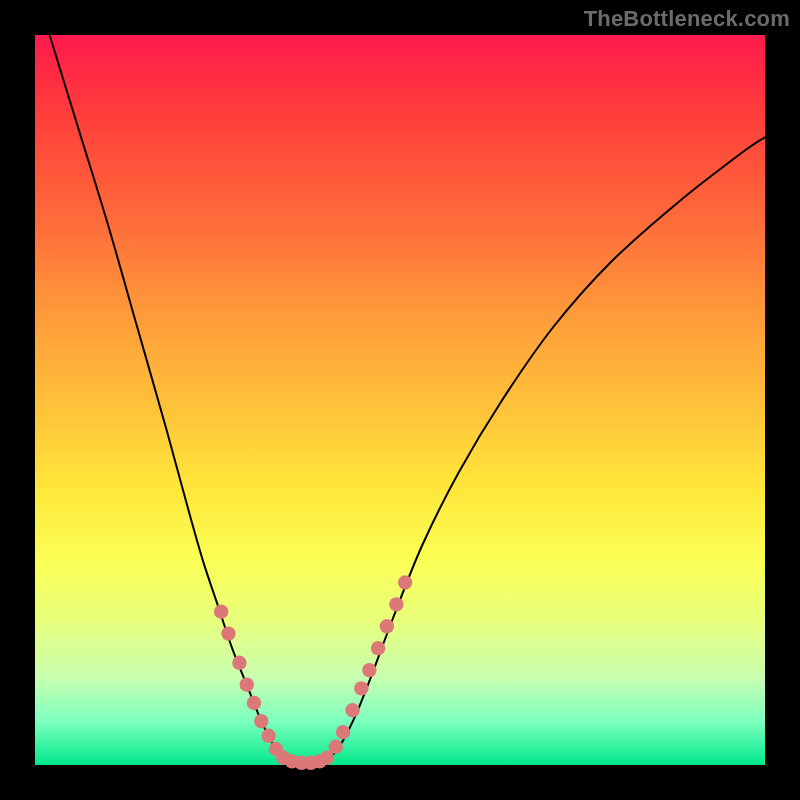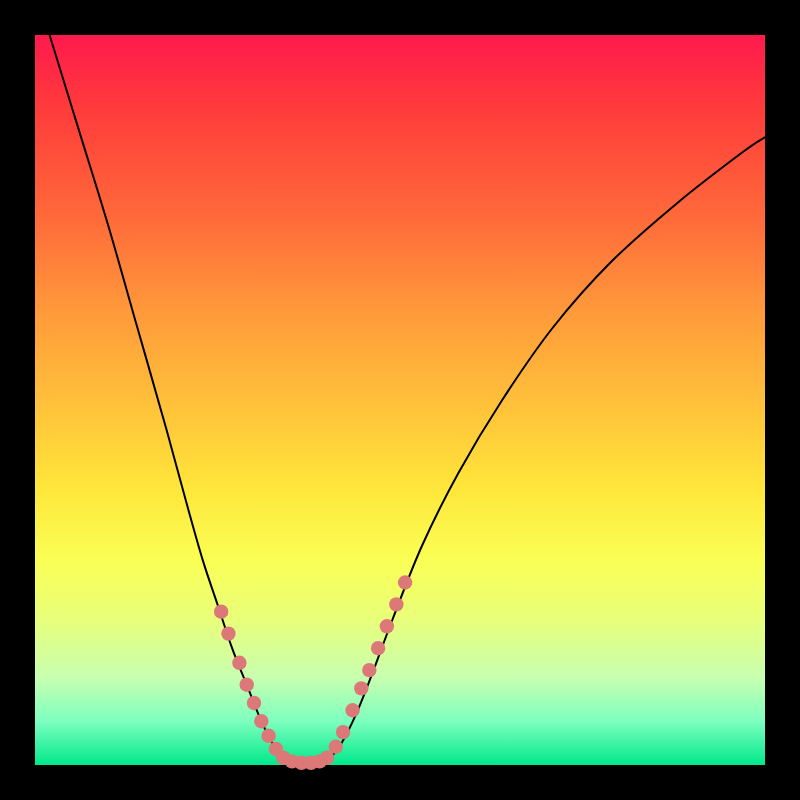--- a/index.html
+++ b/index.html
@@ -76,13 +76,14 @@
           <circle cx="317.55" cy="675.25" r="7.2" class="dot"></circle>
           <circle cx="326.31" cy="653.35" r="7.2" class="dot"></circle>
           <circle cx="334.34" cy="635.1" r="7.2" class="dot"></circle>
           <circle cx="343.09999999999997" cy="613.2" r="7.2" class="dot"></circle>
           <circle cx="351.86" cy="591.3" r="7.2" class="dot"></circle>
           <circle cx="361.35" cy="569.4" r="7.2" class="dot"></circle>
           <circle cx="370.11" cy="547.5" r="7.2" class="dot"></circle>
         </g>
     </svg>
   </div>
+  <div class="watermark">TheBottleneck.com</div>
 </div>
 
 </body></html>

